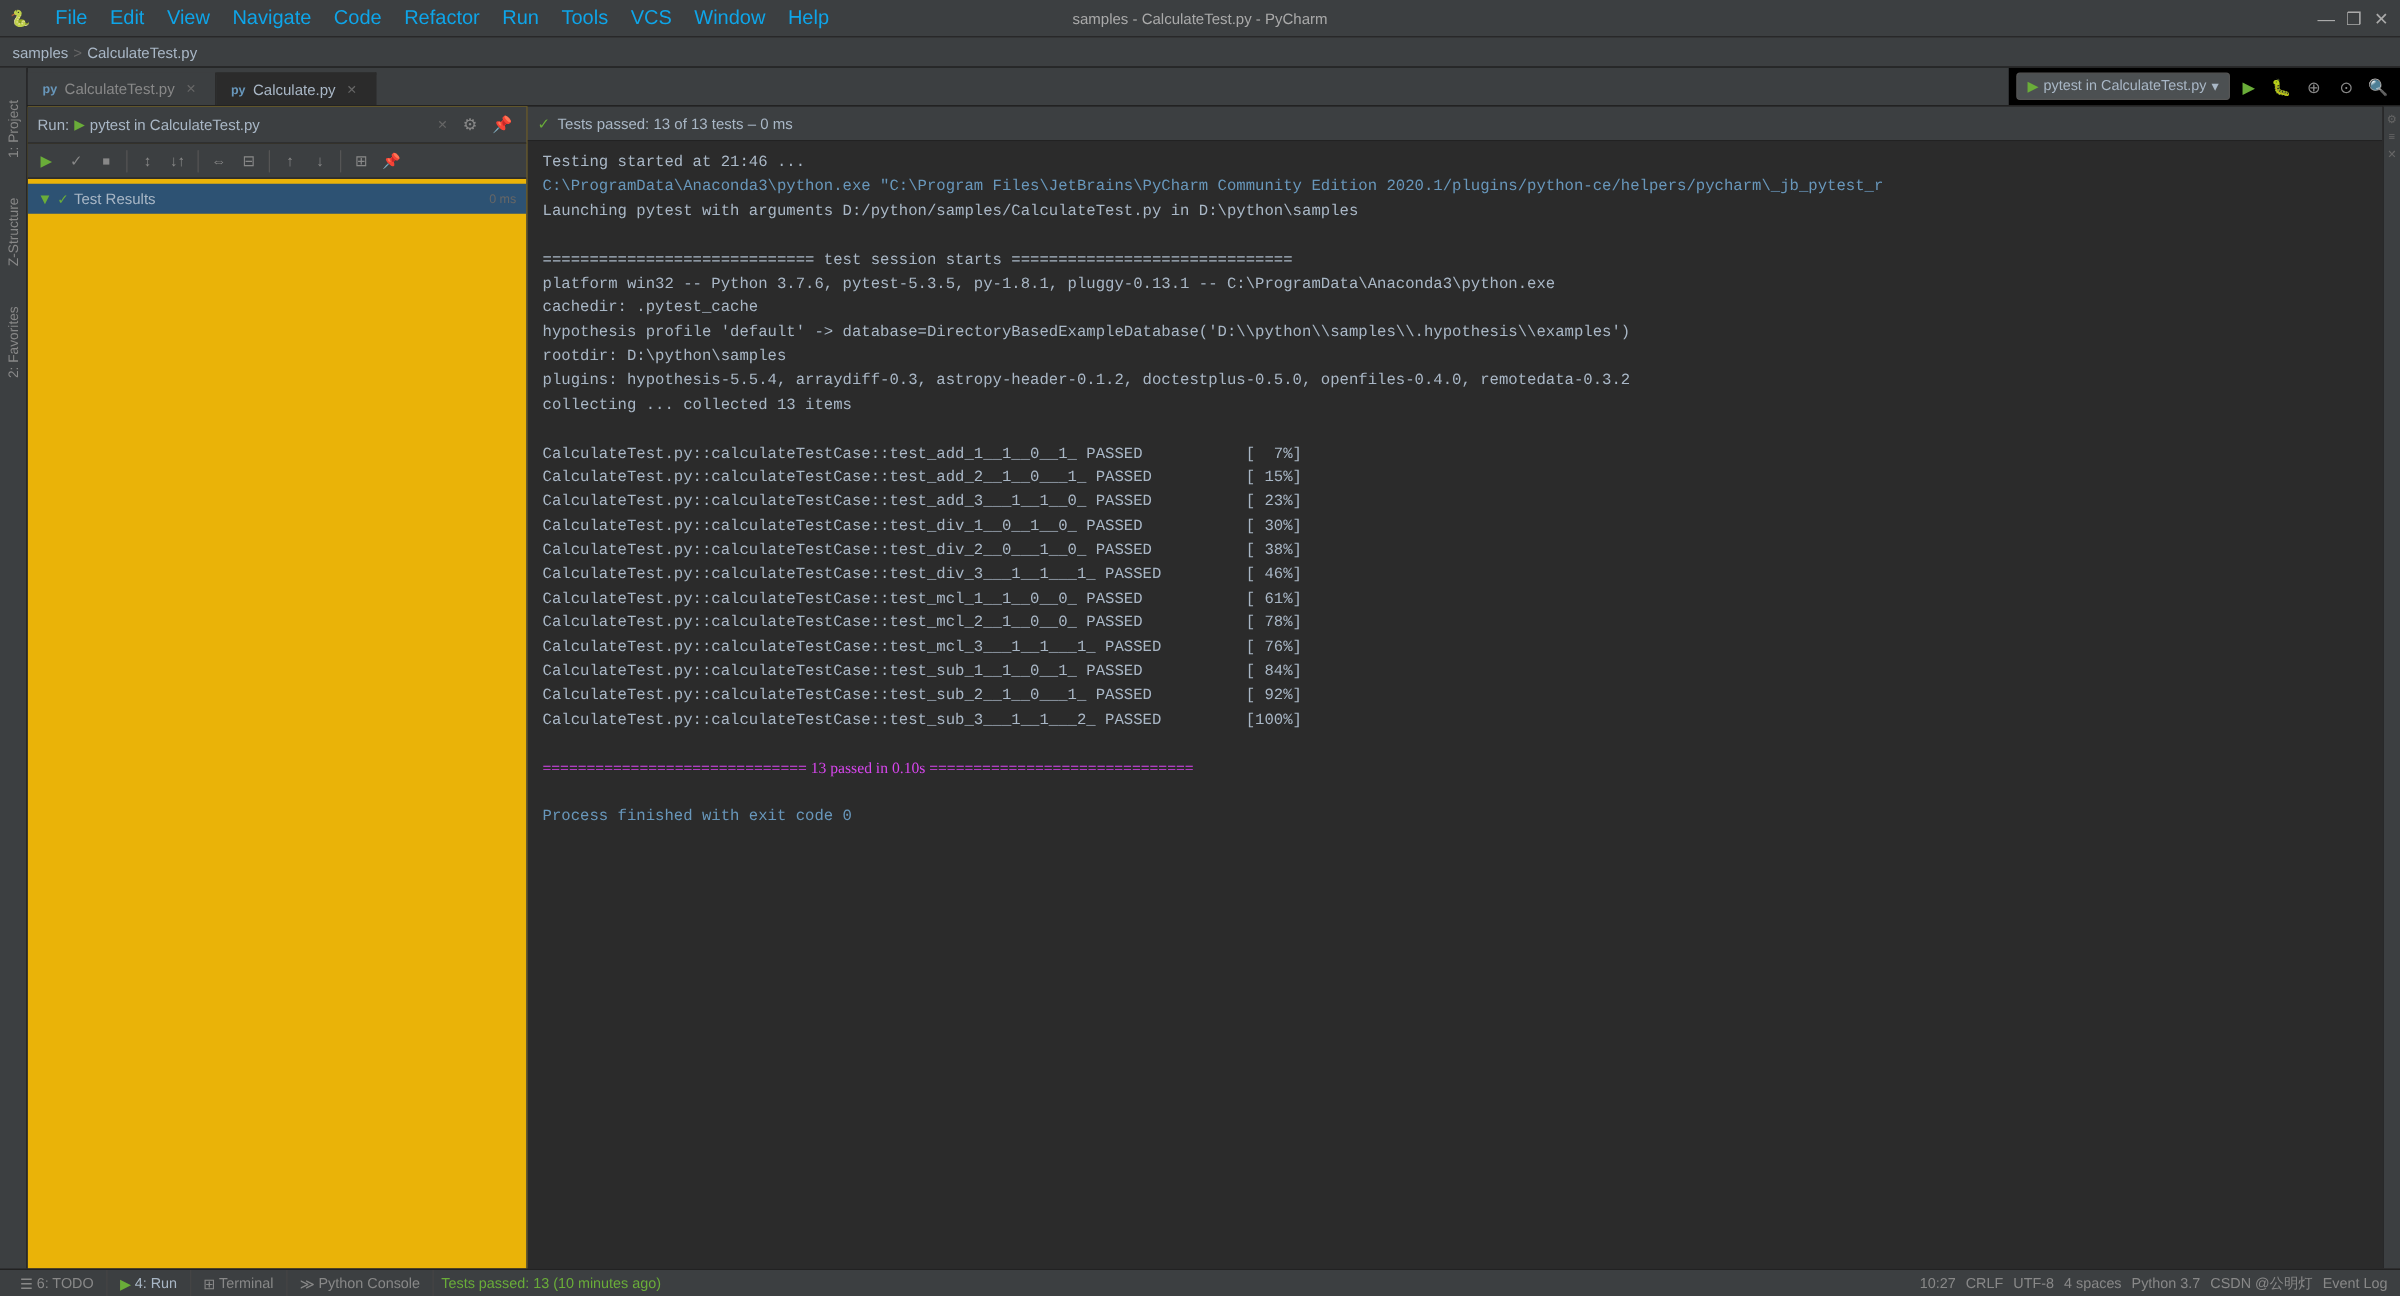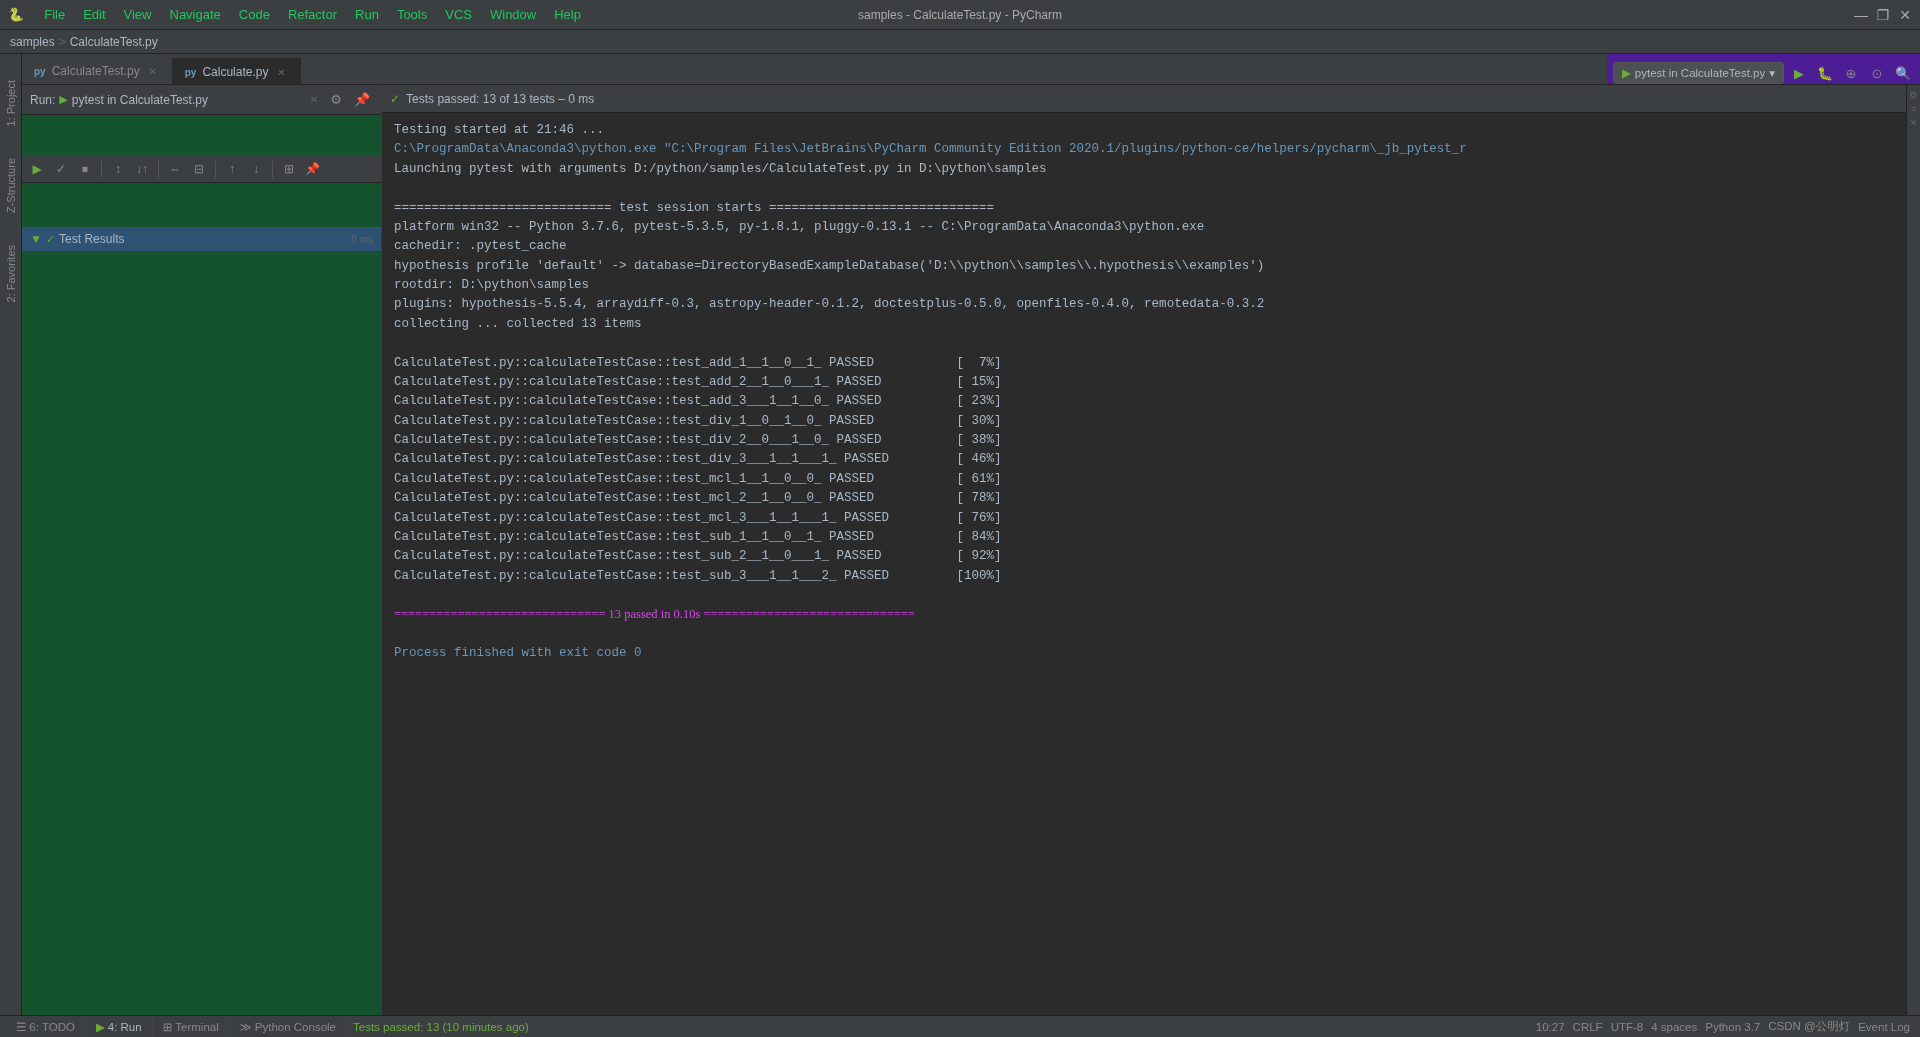--- a/index.html
+++ b/index.html
@@ -30,22 +30,22 @@
       display: flex;
       align-items: center;
       gap: 12px;
     }
     .menu-items {
       display: flex;
       gap: 2px;
     }
     .menu-item {
       padding: 2px 8px;
-      color: #22c55e;
-      font-size: 13px;
+      color: #0ea5e9;
+      font-size: 16px;
       cursor: pointer;
       border-radius: 2px;
     }
     .title-center {
       position: absolute;
       left: 50%;
       transform: translateX(-50%);
       color: #aaa;
       font-size: 12px;
     }
@@ -113,27 +113,26 @@
       height: 14px;
       display: flex;
       align-items: center;
       justify-content: center;
       border-radius: 2px;
     }
     .tab-icon-py { color: #6897bb; font-size: 10px; font-weight: bold; }
 
     
     .tool-panel {
-      width: 360px;
-      background: #14532d;
+      width: 400px;
+      background: #eab308;
       display: flex;
       flex-direction: column;
       border-right: 1px solid #393b3d;
       flex-shrink: 0;
-      gap: 40px;
     }
 
     
     .run-header {
       height: 30px;
       background: #3c3f41;
       display: flex;
       align-items: center;
       padding: 0 8px;
       gap: 4px;
@@ -400,21 +399,21 @@
 <div class="content-wrapper">
 
   <div class="vertical-tabs">
     <div class="vtab">1: Project</div>
     <div class="vtab">Z-Structure</div>
     <div class="vtab">2: Favorites</div>
   </div>
 
   <div class="panel-wrapper">
 
-    <div style="display:flex;flex-direction:row;background:#4c1d95;border-bottom:1px solid #222;flex-shrink:0;align-items:flex-end;">
+    <div style="display:flex;flex-direction:row;background:#000000;border-bottom:1px solid #222;flex-shrink:0;">
 
       <div class="tab-bar" style="flex:1;border-bottom:none;">
         <div class="tab">
           <span class="tab-icon-py">py</span>
           <span>CalculateTest.py</span>
           <span class="tab-close">✕</span>
         </div>
         <div class="tab active">
           <span class="tab-icon-py">py</span>
           <span>Calculate.py</span>

